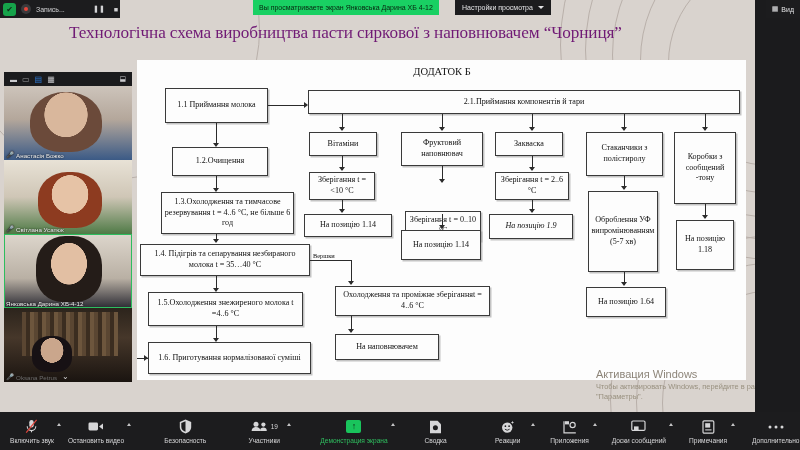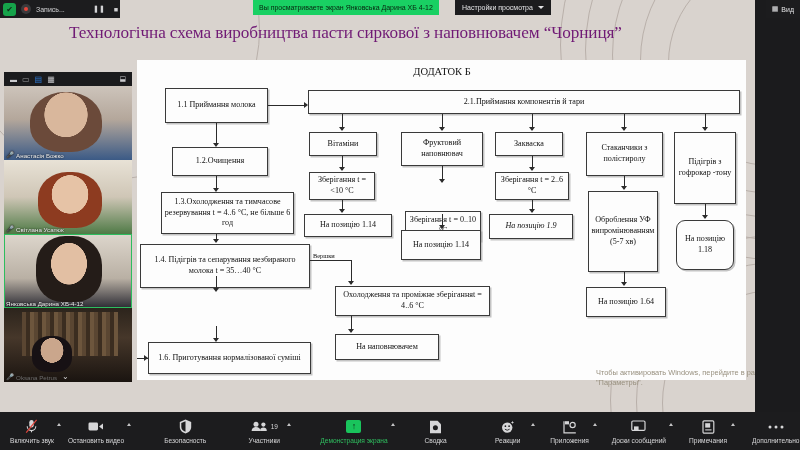--- a/index.html
+++ b/index.html
@@ -128,24 +128,25 @@
       <div class="arrow-d" style="left:76px;top:83px;"></div>
 
       <div class="node" style="left:35px;top:87px;width:96px;height:29px;">1.2.Очищення</div>
       <div class="edge v" style="left:79px;top:116px;height:14px;"></div>
       <div class="arrow-d" style="left:76px;top:128px;"></div>
 
       <div class="node" style="left:24px;top:132px;width:133px;height:42px;">1.3.Охолодження та тимчасове резервування t = 4..6 °C, не більше 6 год</div>
       <div class="edge v" style="left:79px;top:174px;height:8px;"></div>
       <div class="arrow-d" style="left:76px;top:179px;"></div>
 
-      <div class="node" style="left:3px;top:184px;width:170px;height:44px;">1.4. Підігрів та сепарування незбираного молока  t = 35…40 °C</div>
+      <div class="node" style="left:3px;top:184px;width:170px;height:32px;">1.4. Підігрів та сепарування незбираного молока  t = 35…40 °C</div>
       <div class="edge v" style="left:79px;top:216px;height:14px;"></div>
       <div class="arrow-d" style="left:76px;top:228px;"></div>
 
+      <div class="node" style="left:11px;top:232px;width:155px;height:34px;">1.5.Охолодження знежиреного молока t =4..6 °C</div>
       <div class="edge v" style="left:79px;top:266px;height:14px;"></div>
       <div class="arrow-d" style="left:76px;top:278px;"></div>
 
       <div class="node" style="left:11px;top:282px;width:163px;height:32px;">1.6. Приготування нормалізованої суміші</div>
 
       <div class="edge h" style="left:131px;top:45px;width:38px;"></div>
       <div class="arrow-r" style="left:167px;top:42px;"></div>
 
       <div class="node" style="left:171px;top:30px;width:432px;height:24px;">2.1.Приймання компонентів й тари</div>
 
@@ -184,40 +185,41 @@
       <div class="node" style="left:449px;top:72px;width:77px;height:44px;">Стаканчики з полістиролу</div>
       <div class="edge v" style="left:487px;top:116px;height:13px;"></div>
       <div class="arrow-d" style="left:484px;top:126px;"></div>
       <div class="node" style="left:451px;top:131px;width:70px;height:81px;">Оброблення УФ випромінюванням (5-7 хв)</div>
       <div class="edge v" style="left:487px;top:212px;height:13px;"></div>
       <div class="arrow-d" style="left:484px;top:222px;"></div>
       <div class="node" style="left:449px;top:227px;width:80px;height:30px;">На позицію 1.64</div>
 
       <div class="edge v" style="left:568px;top:54px;height:16px;"></div>
       <div class="arrow-d" style="left:565px;top:67px;"></div>
-      <div class="node" style="left:537px;top:72px;width:62px;height:72px;">Підігрів з гофрокар -тону</div>
+      <div class="node" style="left:537px;top:72px;width:62px;height:72px;">Коробки з сообщений -тону</div>
       <div class="edge v" style="left:568px;top:144px;height:14px;"></div>
       <div class="arrow-d" style="left:565px;top:155px;"></div>
-      <div class="node" style="left:539px;top:160px;width:58px;height:50px;border-radius:9px;">На позицію 1.18</div>
+      <div class="node" style="left:539px;top:160px;width:58px;height:50px;">На позицію 1.18</div>
 
       <div class="edge h" style="left:173px;top:200px;width:42px;"></div>
       <div class="edge v" style="left:214px;top:200px;height:24px;"></div>
       <div class="arrow-d" style="left:211px;top:221px;"></div>
       <div class="edge-label" style="left:176px;top:192px;">Вершки</div>
 
       <div class="node" style="left:198px;top:226px;width:155px;height:30px;">Охолодження  та проміжне зберіганняt = 4..6 °C</div>
       <div class="edge v" style="left:214px;top:256px;height:16px;"></div>
       <div class="arrow-d" style="left:211px;top:269px;"></div>
       <div class="node" style="left:198px;top:274px;width:104px;height:26px;">На наповнювачем</div>
 
       <div class="edge h" style="left:0px;top:298px;width:11px;"></div>
       <div class="arrow-r" style="left:7px;top:295px;"></div>
     </div>
 
     <div id="watermark">
+      <div class="wm-t">Активация Windows</div>
       <div class="wm-s">Чтобы активировать Windows, перейдите в раздел "Параметры".</div>
     </div>
   </div>
 
   <div id="topbar">
     <div id="rec-pill">
       <div id="shield">✔</div>
       <div id="rec-dot">
           <i></i>
         </div>

